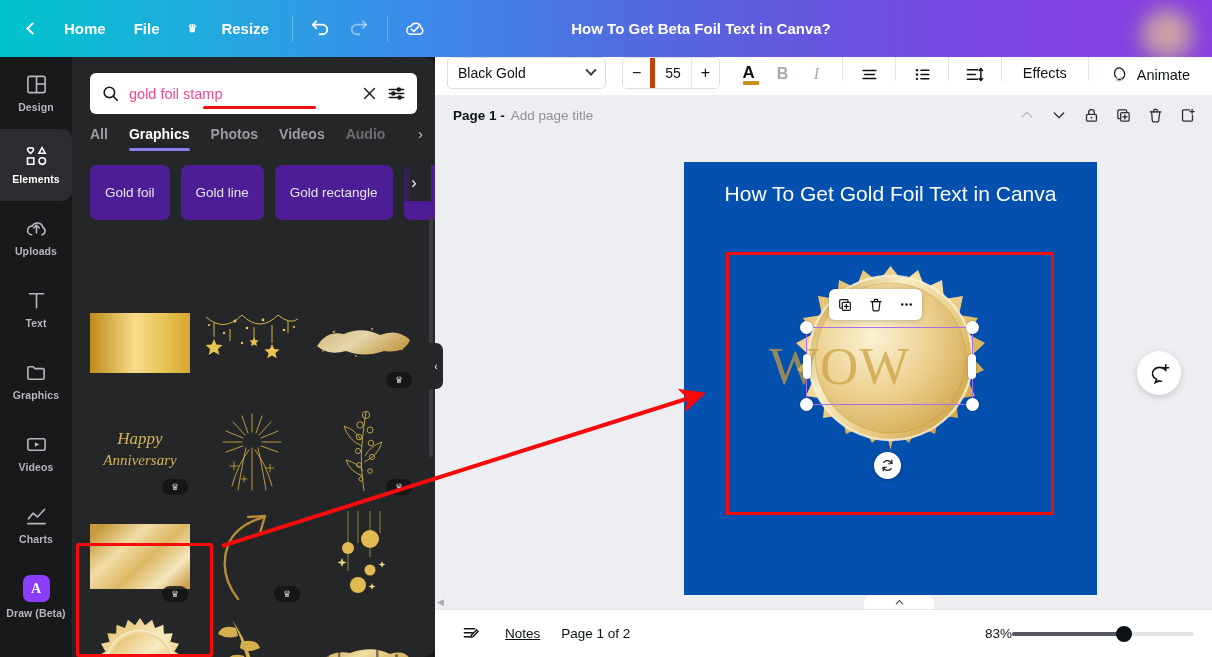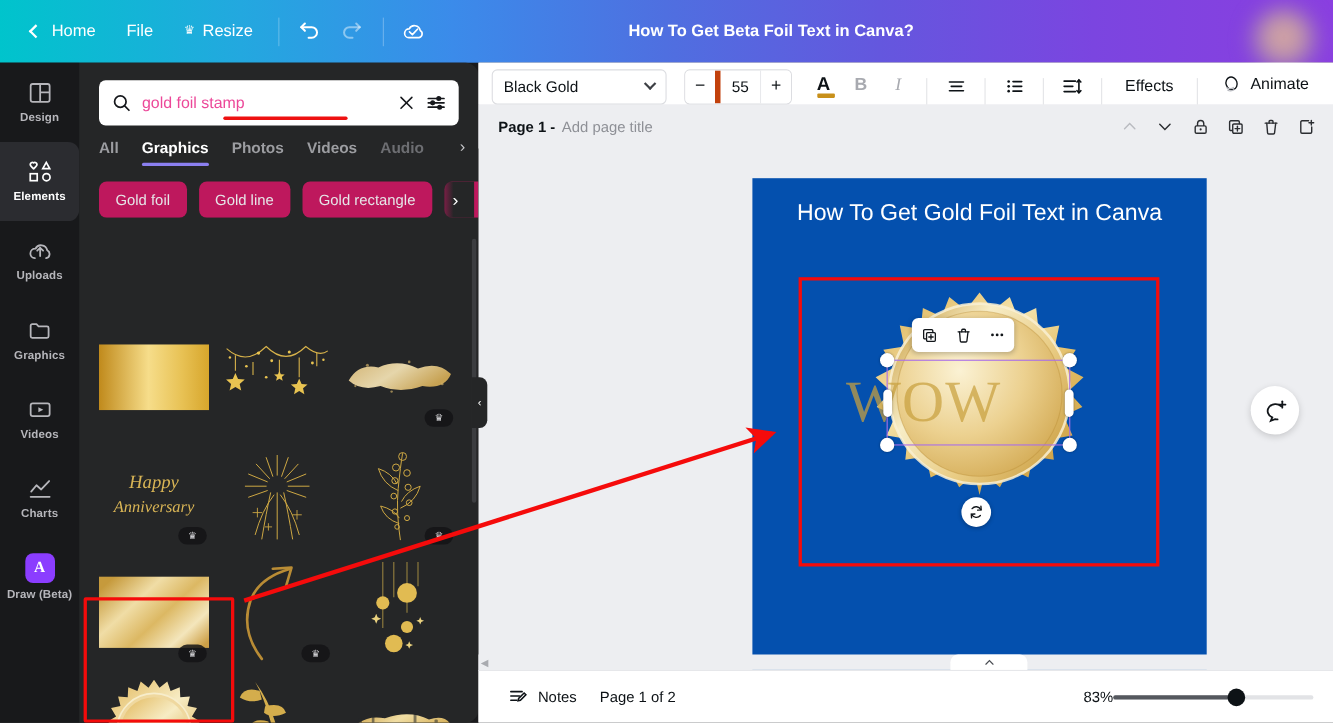--- a/index.html
+++ b/index.html
@@ -13,22 +13,22 @@
 
   
   .header {
     position: absolute; top: 0; left: 0; width: 1212px; height: 57px;
     background: linear-gradient(90deg, #00c4cc 0%, #23a8df 18%, #3b8bea 34%,
                                 #4f6fe0 50%, #6457de 66%, #7b45e0 82%, #8a3fe0 100%);
     display: flex; align-items: center;
   }
   .hdr-left { display: flex; align-items: center; height: 100%; padding-left: 14px; }
   .hdr-btn {
-    display: flex; align-items: center; gap: 7px;
-    color: #fff; font-size: 15px; font-weight: normal;
+    display: flex; align-items: center; gap: 24px;
+    color: #fff; font-size: 15px; font-weight: bold;
     padding: 7px 14px; border-radius: 5px; cursor: pointer;
     white-space: nowrap;
   }
   .chev-back {
     display: inline-block; width: 9px; height: 9px;
     border-left: 2px solid #fff; border-bottom: 2px solid #fff;
     transform: rotate(45deg); margin-right: 3px;
   }
   .crown-sm { font-size: 11px; line-height: 1; opacity: .95; }
   .hdr-div { width: 1px; height: 26px; background: rgba(255,255,255,.28); margin: 0 9px; }
@@ -101,22 +101,22 @@
     height: 3px; background: #8b7ff0; border-radius: 2px;
   }
   .tab.faded { color: #6d6e72; }
   .tabs-next {
     position: absolute; right: 12px; bottom: 9px; color: #c8c9cc;
     font-size: 15px; cursor: pointer;
   }
 
   .chips { display: flex; gap: 11px; padding: 14px 0 0 18px; overflow: hidden; position: relative; }
   .chip {
-    background: #be185d; color: #e6e6e8; font-size: 13.5px;
-    padding: 9px 15px; border-radius: 7px; white-space: nowrap; cursor: pointer;
+    background: #4c1d95; color: #e6e6e8; font-size: 13.5px;
+    padding: 20px 15px; border-radius: 7px; white-space: nowrap; cursor: pointer;
   }
   .chips-next {
     position: absolute; right: 4px; top: 14px; width: 34px; height: 36px;
     display: flex; align-items: center; justify-content: center;
     color: #fff; font-size: 16px; cursor: pointer;
     background: linear-gradient(90deg, rgba(37,38,39,0) 0%, #252627 45%);
   }
 
   .grid {
     position: absolute; top: 238px; left: 0; width: 363px; height: 419px;
@@ -148,21 +148,21 @@
     position: absolute; right: 2px; top: 160px; width: 4px; height: 240px;
     background: #3c3d40; border-radius: 2px;
   }
 
   
   .editor {
     position: absolute; top: 57px; left: 435px; width: 777px; height: 600px;
     background: #edeef1;
   }
   .toolbar {
-    height: 38px; background: #fff; display: flex; align-items: flex-end;
+    height: 38px; background: #fff; display: flex; align-items: flex-start;
     padding: 0 12px; gap: 4px;
   }
   .font-select {
     width: 178px; height: 32px; border: 1px solid #dcdde1; border-radius: 5px;
     display: flex; align-items: center; justify-content: space-between;
     padding: 0 10px; font-size: 14px; color: #0d1216; cursor: pointer; background: #fff;
   }
   .caret-dn {
     width: 8px; height: 8px; border-right: 2px solid #3d3f44;
     border-bottom: 2px solid #3d3f44; transform: rotate(45deg) translate(-2px,-2px);
@@ -286,22 +286,22 @@
     z-index: 7;
   }
 
   
   .footer {
     position: absolute; bottom: 0; left: 435px; width: 777px; height: 48px;
     background: #fff; display: flex; align-items: center; padding: 0 18px;
     border-top: 1px solid #e6e7ea;
   }
   .foot-item {
-    display: flex; align-items: center; gap: 8px; font-size: 13.5px;
-    color: #0d1216; cursor: pointer; padding: 6px 9px; border-radius: 5px;
+    display: flex; align-items: center; gap: 24px; font-size: 13.5px;
+    color: #0d1216; cursor: pointer; padding: 6px 9px; border-radius: 5px; text-decoration: underline;
   }
   .foot-static { font-size: 13.5px; color: #0d1216; margin-left: 12px; }
   .zoom-area { margin-left: auto; display: flex; align-items: center; }
   .zoom-pct { font-size: 13.5px; color: #0d1216; min-width: 34px; text-align: right; }
   .zoom-slider { position: relative; width: 182px; height: 16px; cursor: pointer; }
   .zs-track-bg {
     position: absolute; top: 6px; left: 0; width: 182px; height: 4px;
     background: #e2e3e6; border-radius: 2px;
   }
   .zs-track-fill {
@@ -387,20 +387,27 @@
       </svg>
       <span class="rail-lbl">Elements</span>
     </div>
     <div class="rail-item">
       <svg class="rail-ico" viewBox="0 0 24 24" fill="none" stroke="currentColor" stroke-width="1.7" stroke-linecap="round" stroke-linejoin="round">
         <path d="M7 18.5a4.5 4.5 0 0 1 .5-9 6 6 0 0 1 11.2 1.5 4 4 0 0 1-1 7.5"></path>
         <line x1="12" y1="16.5" x2="12" y2="8.8"></line>
           <polyline points="9.2 11.4 12 8.6 14.8 11.4"></polyline>
       </svg>
       <span class="rail-lbl">Uploads</span>
+    </div>
+    <div class="rail-item">
+      <svg class="rail-ico" viewBox="0 0 24 24" fill="none" stroke="currentColor" stroke-width="1.7" stroke-linecap="round">
+        <line x1="4.5" y1="5" x2="19.5" y2="5"></line>
+          <line x1="12" y1="5" x2="12" y2="19.5"></line>
+      </svg>
+      <span class="rail-lbl">Text</span>
     </div>
     <div class="rail-item">
       <svg class="rail-ico" viewBox="0 0 24 24" fill="none" stroke="currentColor" stroke-width="1.7" stroke-linejoin="round">
         <path d="M3 7.5a1.5 1.5 0 0 1 1.5-1.5h4l2 2h8A1.5 1.5 0 0 1 20 9.5v8a1.5 1.5 0 0 1-1.5 1.5h-14A1.5 1.5 0 0 1 3 17.5z"></path>
       </svg>
       <span class="rail-lbl">Graphics</span>
     </div>
     <div class="rail-item">
       <svg class="rail-ico" viewBox="0 0 24 24" fill="none" stroke="currentColor" stroke-width="1.7">
         <rect x="3" y="6" width="18" height="12" rx="2"></rect>

